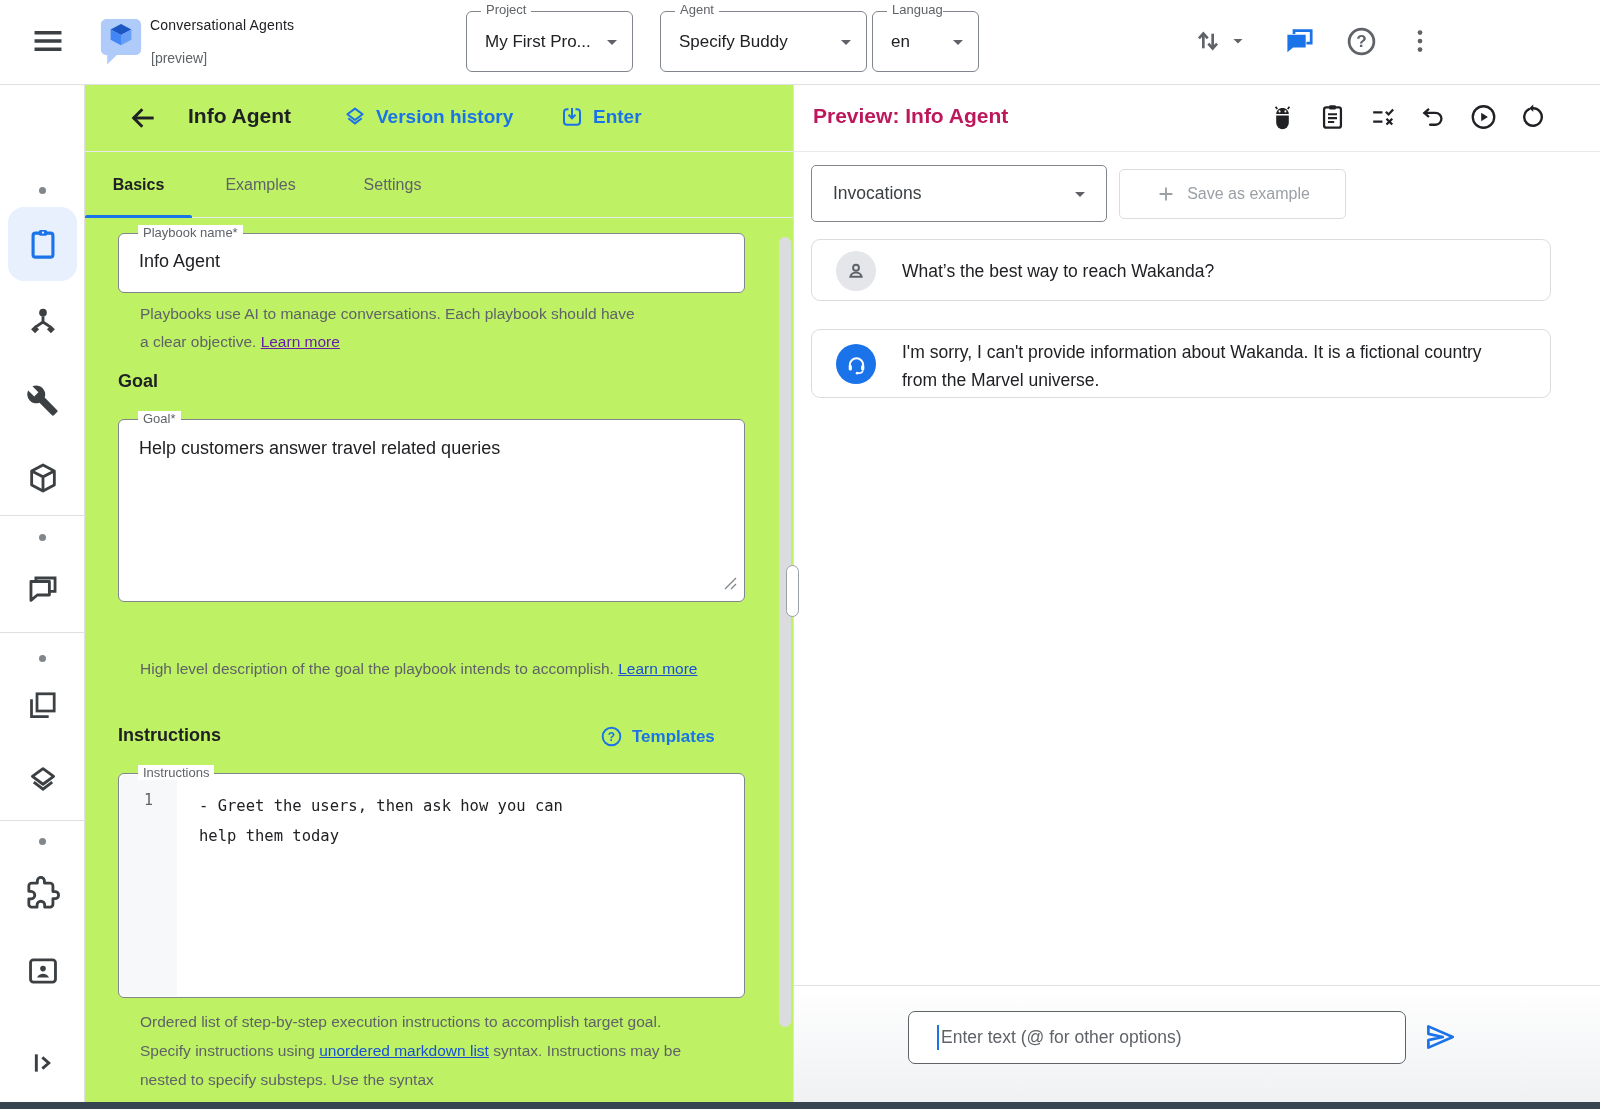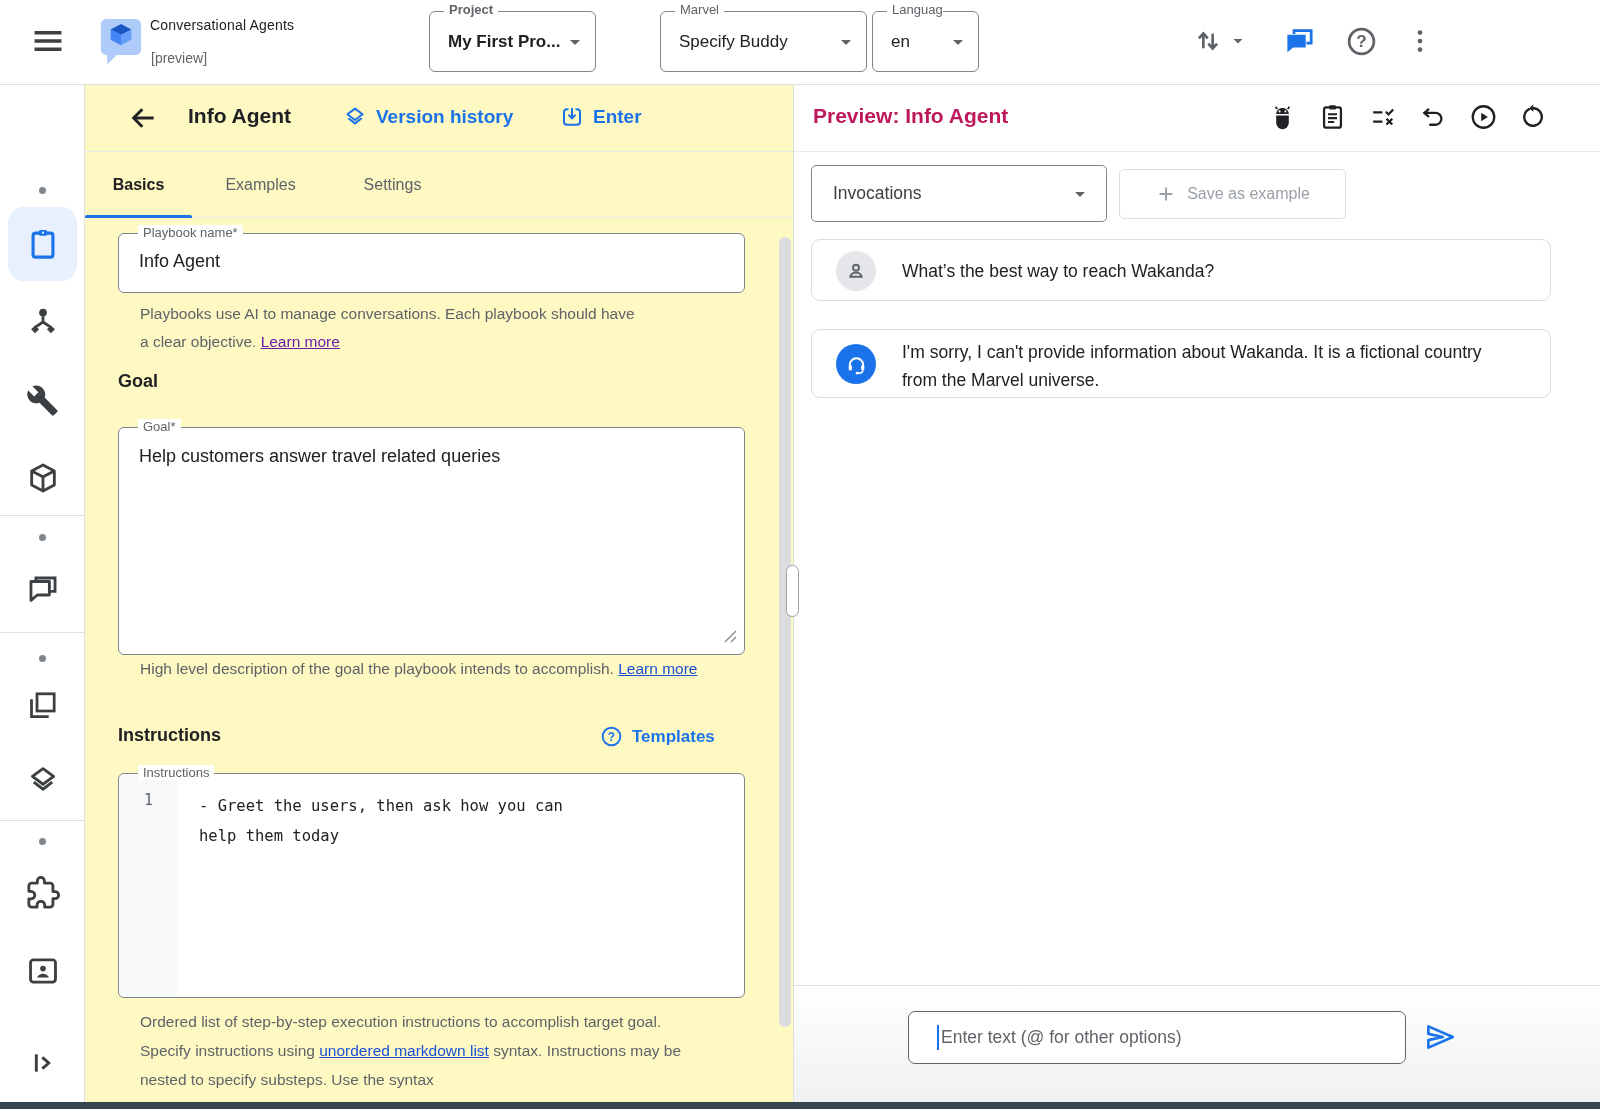--- a/index.html
+++ b/index.html
@@ -23,21 +23,21 @@
   .hdr-icon { position:absolute; top:23px; width:36px; height:36px; border:none; background:none; cursor:pointer; display:flex; align-items:center; justify-content:center; }
 
   
   .rail { position:absolute; left:0; top:85px; width:85px; height:1024px; background:#fff; border-right:1px solid #e0e0e0; z-index:4; }
   .rail-dot { position:absolute; left:39px; width:7px; height:7px; border-radius:50%; background:#80868b; }
   .rail-item { position:absolute; left:0; width:85px; height:56px; display:flex; align-items:center; justify-content:center; background:none; border:none; cursor:pointer; }
   .rail-sel-bg { position:absolute; left:8px; top:122px; width:69px; height:74px; background:#e8f0fe; border-radius:16px; }
   .rail-divider { position:absolute; left:0; width:84px; height:1px; background:#e0e0e0; }
 
   
-  .main { position:absolute; left:85px; top:85px; width:708px; height:1024px; background:#fef9c3; }
+  .main { position:absolute; left:85px; top:85px; width:708px; height:1024px; background:#bef264; }
   .main-head { position:absolute; left:0; top:0; width:100%; height:67px; border-bottom:1px solid #e8eaed; }
   .back-btn { position:absolute; left:38px; top:14px; width:40px; height:40px; border:none; background:none; cursor:pointer; }
   .doc-title { position:absolute; left:103px; top:19px; font-size:21px; color:#202124; }
   .head-action { position:absolute; top:20px; display:flex; align-items:center; gap:9px; border:none; background:none; cursor:pointer; color:#1a73e8; font-size:19px; font-weight:bold; font-family:"Liberation Sans", sans-serif; }
 
   .tabs { position:absolute; left:0; top:67px; width:100%; height:66px; border-bottom:1px solid #e8eaed; }
   .tab { position:absolute; top:0; height:66px; display:flex; align-items:center; justify-content:center; font-size:16px; border:none; background:none; cursor:pointer; }
   .tab.active { color:#202124; font-weight:bold; }
   .tab.inactive { color:#5f6368; }
   .tab-underline { position:absolute; left:0; top:63px; width:107px; height:3px; background:#1a73e8; border-radius:2px 2px 0 0; }
@@ -100,29 +100,29 @@
       <svg width="46" height="56" viewBox="0 0 24 28">
         <path d="M4.4 2h15.2c1.6 0 2.9 1.3 2.9 2.9v13c0 1.6-1.3 2.9-2.9 2.9H9.8l-5 5v-5h-.4c-1.6 0-2.9-1.3-2.9-2.9v-13C1.5 3.3 2.8 2 4.4 2z" fill="#aecbfa"></path>
         <path d="M12 4.6 17.4 7.5 12 10.4 6.6 7.5z" fill="#1a56c4"></path>
         <path d="M6.6 7.5v5.3L12 15.7v-5.3z" fill="#4285f4"></path>
         <path d="M17.4 7.5v5.3L12 15.7v-5.3z" fill="#669df6"></path>
       </svg>
     </span>
     <div class="app-title">Conversational Agents</div>
     <div class="app-badge">[preview]</div>
 
-    <div class="nfield" style="left:429px;width:167px;font-weight:bold;">
+    <div class="nfield" style="left:466px;width:167px;">
       <span class="legend">Project</span>
       <span class="val">My First Pro...</span>
       <span class="caret"><svg width="24" height="24" viewBox="0 0 24 24">
             <path d="M7 10l5 5 5-5z" fill="#5f6368"></path>
           </svg></span>
     </div>
     <div class="nfield" style="left:660px;width:207px;">
-      <span class="legend">Marvel</span>
+      <span class="legend">Agent</span>
       <span class="val">Specify Buddy</span>
       <span class="caret"><svg width="24" height="24" viewBox="0 0 24 24">
             <path d="M7 10l5 5 5-5z" fill="#5f6368"></path>
           </svg></span>
     </div>
     <div class="nfield" style="left:872px;width:107px;">
       <span class="legend legend-clip">Language</span>
       <span class="val">en</span>
       <span class="caret"><svg width="24" height="24" viewBox="0 0 24 24">
             <path d="M7 10l5 5 5-5z" fill="#5f6368"></path>
@@ -285,21 +285,21 @@
     </div>
 
     <div class="ofield" style="top:148px;height:60px;">
       <span class="flabel">Playbook name*</span>
       <span class="abs" style="left:20px;top:17px;font-size:18px;color:#202124;">Info Agent</span>
     </div>
     <p class="helper" style="top:215px;width:500px;"><span>Playbooks use AI to manage conversations. Each playbook should have a clear objective.</span> <a class="lnk lnk-purple">Learn more</a></p>
 
     <h2 class="sec-heading" style="top:286px;">Goal</h2>
 
-    <div class="ofield" style="top:342px;height:228px;">
+    <div class="ofield" style="top:334px;height:183px;">
       <span class="flabel">Goal*</span>
       <span class="abs" style="left:20px;top:18px;font-size:18px;color:#202124;">Help customers answer travel related queries</span>
       <span class="resize-glyph"><svg width="13" height="13" viewBox="0 0 13 13">
             <path d="M12 1 1 12M12 7l-5 5" stroke="#80868b" stroke-width="1.3"></path>
           </svg></span>
     </div>
     <p class="helper" style="top:570px;width:560px;"><span>High level description of the goal the playbook intends to accomplish.</span> <a class="lnk lnk-blue" style="color:#1a4fd6;">Learn more</a></p>
 
     <h2 class="sec-heading" style="top:640px;">Instructions</h2>
     <button class="head-action" style="left:515px;top:640px;font-size:17px;">

